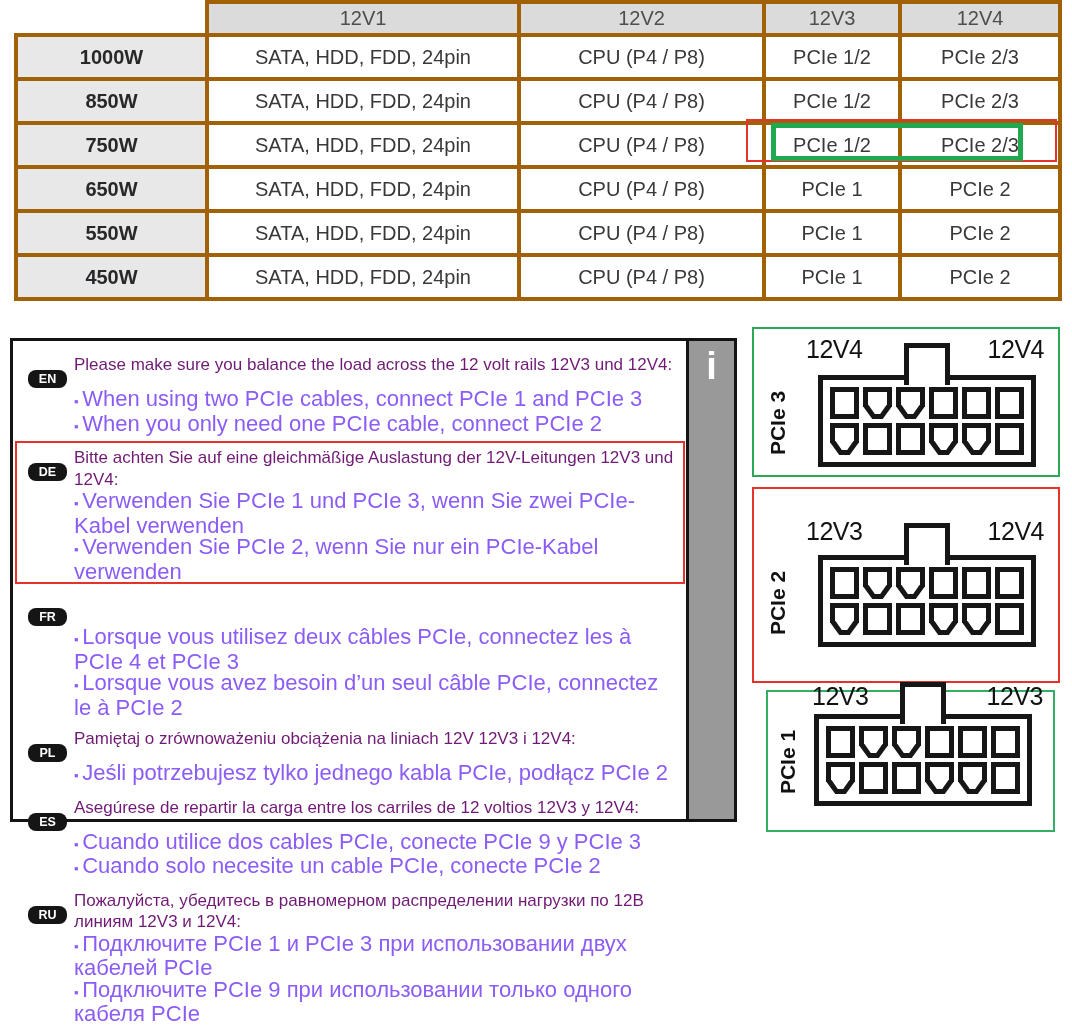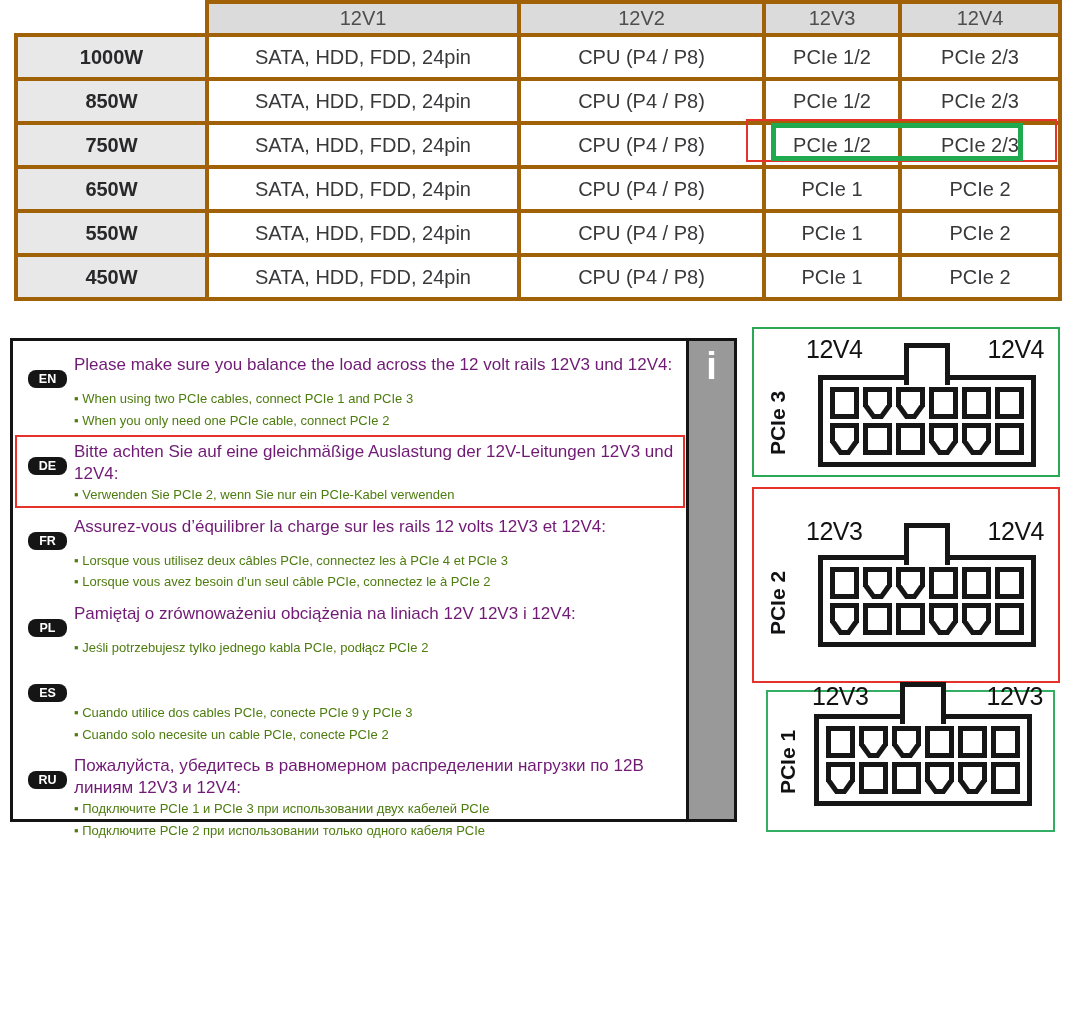--- a/index.html
+++ b/index.html
@@ -28,21 +28,21 @@
   .gray-bar { position:absolute; right:0; top:0; bottom:0; width:48px; background:#999;
     border-left:3px solid #141414; box-sizing:border-box; text-align:center; }
   .info-i { color:#fff; font-weight:bold; font-size:38px; line-height:1; display:inline-block; margin-top:6px; }
 
   .sec { margin-bottom:10px; position:relative; }
   .sec-head { display:flex; align-items:flex-start; line-height:21.5px; }
   .badge { flex:0 0 auto; background:#151515; color:#fff; font-weight:bold; font-size:12.5px;
     line-height:14px; padding:2px 9px; min-width:21px; text-align:center; border-radius:8px;
     margin-right:7px; margin-top:16px; }
   .intro { font-size:17px; color:#701a75; line-height:21.5px; }
-  .bullet { font-size:13px; color:#4d7c0f; line-height:21.5px; padding-left:46px; }
+  .bullet { font-size:22px; color:#8b5cf6; line-height:21.5px; padding-left:46px; }
   .bullet::before { content:"▪ "; font-size:13px; }
   .sec-ru .intro { max-width:600px; }
   .de-outline { position:absolute; left:-13px; right:-8px; top:-6px; bottom:-2px;
     border:2px solid #e5332b; pointer-events:none; }
 
   
   .diag { position:absolute; box-sizing:border-box; border:2px solid #2aa853; background:#fff; }
   .diag-1 { left:752px; top:327px; width:308px; height:150px; }
   .diag-2 { left:752px; top:487px; width:308px; height:196px; }
   .diag-3 { left:766px; top:690px; width:289px; height:142px; }
@@ -155,55 +155,56 @@
         <div class="bullet">When using two PCIe cables, connect PCIe 1 and PCIe 3</div>
         <div class="bullet">When you only need one PCIe cable, connect PCIe 2</div>
       </div>
 
       <div class="sec">
         <div class="de-outline" style="border-color: rgb(229, 51, 43);"></div>
         <div class="sec-head">
           <span class="badge">DE</span>
           <span class="intro">Bitte achten Sie auf eine gleichmäßige Auslastung der 12V-Leitungen 12V3 und 12V4:</span>
         </div>
+        <div class="bullet">Verwenden Sie PCIe 1 und PCIe 3, wenn Sie zwei PCIe-Kabel verwenden</div>
         <div class="bullet">Verwenden Sie PCIe 2, wenn Sie nur ein PCIe-Kabel verwenden</div>
       </div>
 
       <div class="sec">
         <div class="sec-head">
           <span class="badge">FR</span>
-          <span class="intro">Assurez-vous d’équilibrer la charge sur les rails 12 volts 12V3 et 12V4:</span>
         </div>
         <div class="bullet">Lorsque vous utilisez deux câbles PCIe, connectez les à PCIe 4 et PCIe 3</div>
         <div class="bullet">Lorsque vous avez besoin d’un seul câble PCIe, connectez le à PCIe 2</div>
       </div>
 
       <div class="sec">
         <div class="sec-head">
           <span class="badge">PL</span>
           <span class="intro">Pamiętaj o zrównoważeniu obciążenia na liniach 12V 12V3 i 12V4:</span>
         </div>
         <div class="bullet">Jeśli potrzebujesz tylko jednego kabla PCIe, podłącz PCIe 2</div>
       </div>
 
       <div class="sec">
         <div class="sec-head">
           <span class="badge">ES</span>
+          <span class="intro">Asegúrese de repartir la carga entre los carriles de 12 voltios 12V3 y 12V4:</span>
         </div>
         <div class="bullet">Cuando utilice dos cables PCIe, conecte PCIe 9 y PCIe 3</div>
         <div class="bullet">Cuando solo necesite un cable PCIe, conecte PCIe 2</div>
       </div>
 
       <div class="sec sec-ru">
         <div class="sec-head">
           <span class="badge">RU</span>
           <span class="intro">Пожалуйста, убедитесь в равномерном распределении нагрузки по 12В линиям 12V3 и 12V4:</span>
         </div>
         <div class="bullet">Подключите PCIe 1 и PCIe 3 при использовании двух кабелей PCIe</div>
-        <div class="bullet">Подключите PCIe 2 при использовании только одного кабеля PCIe</div>
+        <div class="bullet">Подключите PCIe 9 при использовании только одного кабеля PCIe</div>
       </div>
 
     </div>
     <div class="gray-bar">
       <span class="info-i">i</span>
     </div>
   </div>
 
   <div class="diag diag-1" style="border-color: rgb(42, 168, 83);">
     <span class="dlbl dlbl-l">12V4</span>

